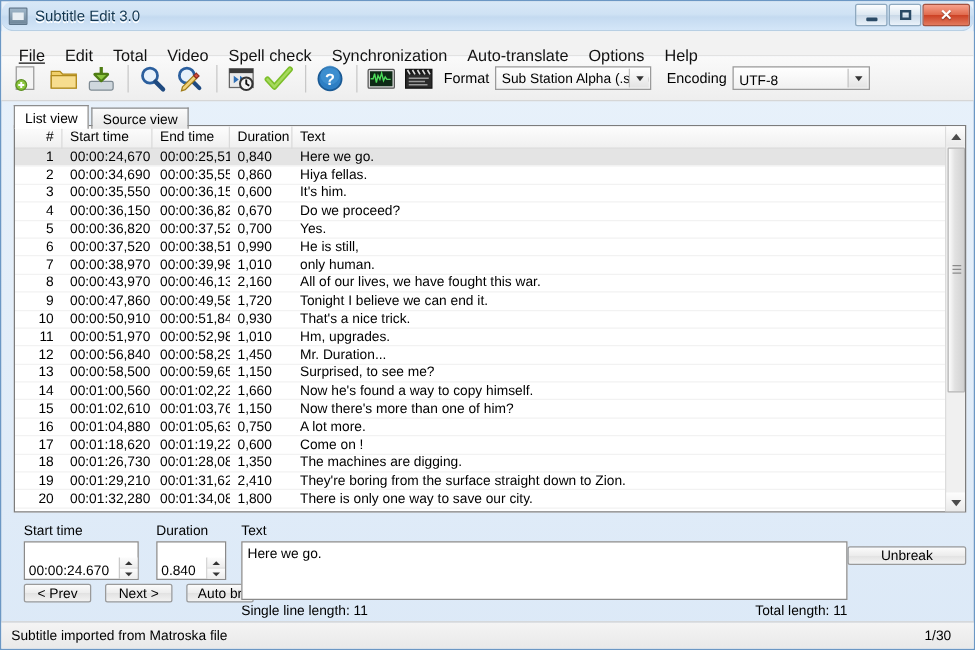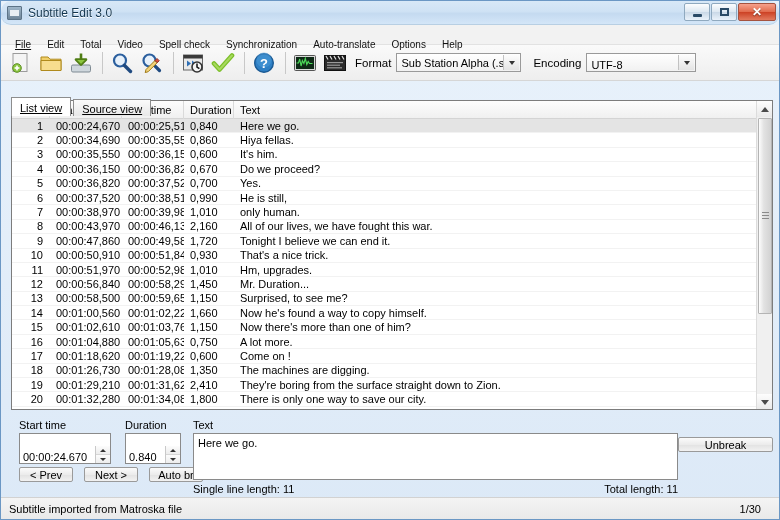--- a/index.html
+++ b/index.html
@@ -70,21 +70,21 @@
   
   .menubar {
     height: 20px;
     background: #f2f2f2;
     display: flex; align-items: center;
     padding-left: 6px;
     border-bottom: 1px solid #e2e2e2;
   }
   .menuitem {
     padding: 2px 8px;
-    font-size: 10px;
+    font-size: 13px;
     color: #111;
     white-space: nowrap;
     margin-top: 20px;
   }
   .menuitem:first-child .mn { text-decoration: underline; }
 
   
   .toolbar {
     height: 36px;
     background: linear-gradient(#fafafa, #eeeeee);
@@ -125,23 +125,23 @@
     border-left: 3.5px solid transparent;
     border-right: 3.5px solid transparent;
     border-top: 4px solid #333;
   }
   #format-combo { width: 125px; }
   #encoding-combo { width: 110px; align-items: flex-end; }
 
   
   .tabstrip {
     height: 19px;
-    margin: 16px 0 0 10px;
+    margin: 3px 0 0 10px;
     display: flex; align-items: flex-end;
-    position: relative; z-index: 3; text-decoration: underline;
+    position: relative; z-index: 3;
   }
   .tab {
     height: 17px;
     padding: 1px 8px 0 8px;
     font-size: 11px;
     border: 1px solid #8d8d8d;
     border-bottom: none;
     background: linear-gradient(#fbfbfb, #e8e8e8);
     margin-right: 2px;
     line-height: 16px;

